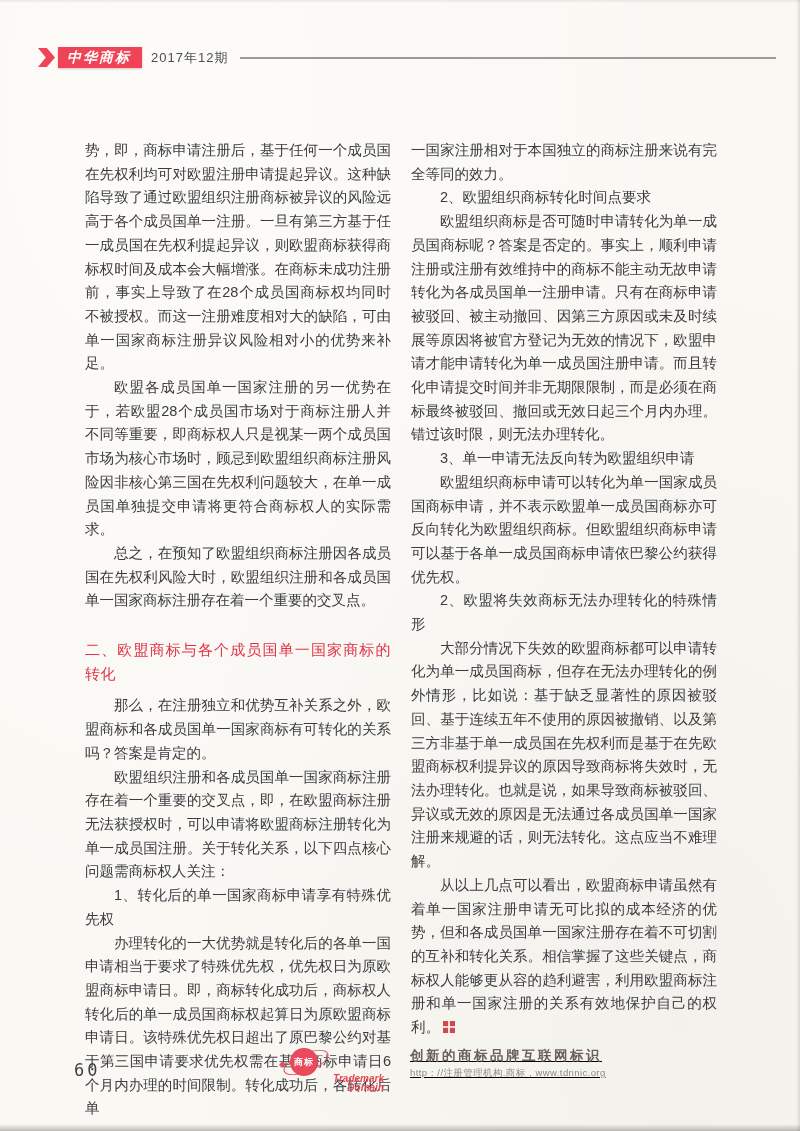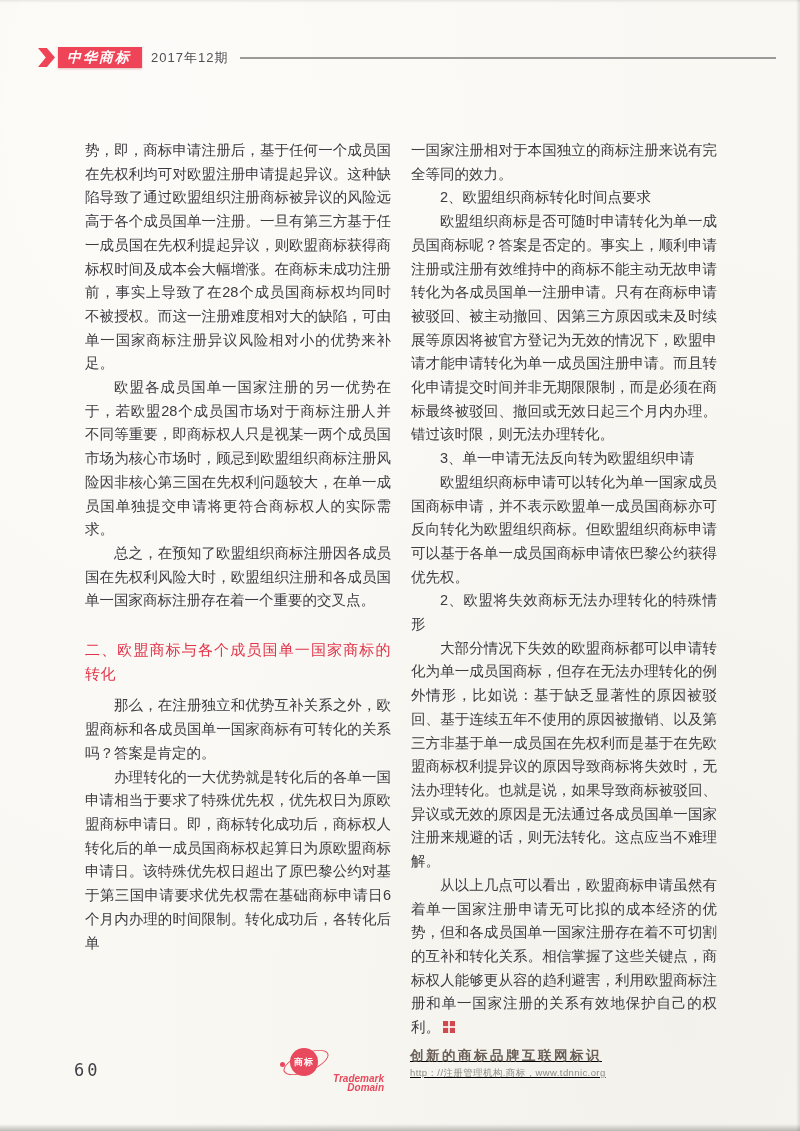--- a/index.html
+++ b/index.html
@@ -111,20 +111,22 @@
   </div>
 
   <div class="columns">
 
     <div class="col">
       <p class="para flush">势，即，商标申请注册后，基于任何一个成员国在先权利均可对欧盟注册申请提起异议。这种缺陷导致了通过欧盟组织注册商标被异议的风险远高于各个成员国单一注册。一旦有第三方基于任一成员国在先权利提起异议，则欧盟商标获得商标权时间及成本会大幅增涨。在商标未成功注册前，事实上导致了在28个成员国商标权均同时不被授权。而这一注册难度相对大的缺陷，可由单一国家商标注册异议风险相对小的优势来补足。</p>
       <p class="para">欧盟各成员国单一国家注册的另一优势在于，若欧盟28个成员国市场对于商标注册人并不同等重要，即商标权人只是视某一两个成员国市场为核心市场时，顾忌到欧盟组织商标注册风险因非核心第三国在先权利问题较大，在单一成员国单独提交申请将更符合商标权人的实际需求。</p>
       <p class="para">总之，在预知了欧盟组织商标注册因各成员国在先权利风险大时，欧盟组织注册和各成员国单一国家商标注册存在着一个重要的交叉点。</p>
       <p class="sec-heading">二、欧盟商标与各个成员国单一国家商标的转化</p>
       <p class="para">那么，在注册独立和优势互补关系之外，欧盟商标和各成员国单一国家商标有可转化的关系吗？答案是肯定的。</p>
+      <p class="para">欧盟组织注册和各成员国单一国家商标注册存在着一个重要的交叉点，即，在欧盟商标注册无法获授权时，可以申请将欧盟商标注册转化为单一成员国注册。关于转化关系，以下四点核心问题需商标权人关注：</p>
+      <p class="para subhead">1、转化后的单一国家商标申请享有特殊优先权</p>
       <p class="para">办理转化的一大优势就是转化后的各单一国申请相当于要求了特殊优先权，优先权日为原欧盟商标申请日。即，商标转化成功后，商标权人转化后的单一成员国商标权起算日为原欧盟商标申请日。该特殊优先权日超出了原巴黎公约对基于第三国申请要求优先权需在基础商标申请日6个月内办理的时间限制。转化成功后，各转化后单</p>
     </div>
 
     <div class="col">
       <p class="para flush">一国家注册相对于本国独立的商标注册来说有完全等同的效力。</p>
       <p class="para subhead">2、欧盟组织商标转化时间点要求</p>
       <p class="para">欧盟组织商标是否可随时申请转化为单一成员国商标呢？答案是否定的。事实上，顺利申请注册或注册有效维持中的商标不能主动无故申请转化为各成员国单一注册申请。只有在商标申请被驳回、被主动撤回、因第三方原因或未及时续展等原因将被官方登记为无效的情况下，欧盟申请才能申请转化为单一成员国注册申请。而且转化申请提交时间并非无期限限制，而是必须在商标最终被驳回、撤回或无效日起三个月内办理。错过该时限，则无法办理转化。</p>
       <p class="para subhead">3、单一申请无法反向转为欧盟组织申请</p>
       <p class="para">欧盟组织商标申请可以转化为单一国家成员国商标申请，并不表示欧盟单一成员国商标亦可反向转化为欧盟组织商标。但欧盟组织商标申请可以基于各单一成员国商标申请依巴黎公约获得优先权。</p>
       <p class="para subhead">2、欧盟将失效商标无法办理转化的特殊情形</p>

